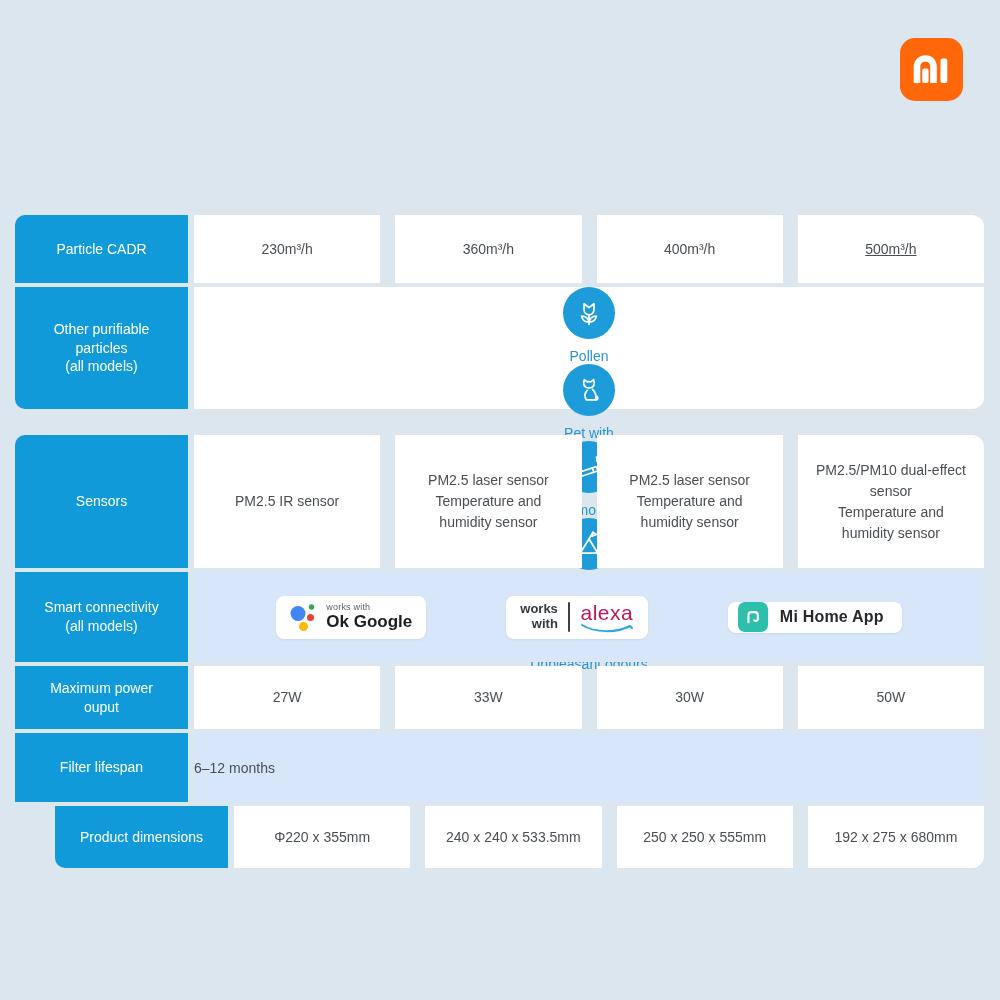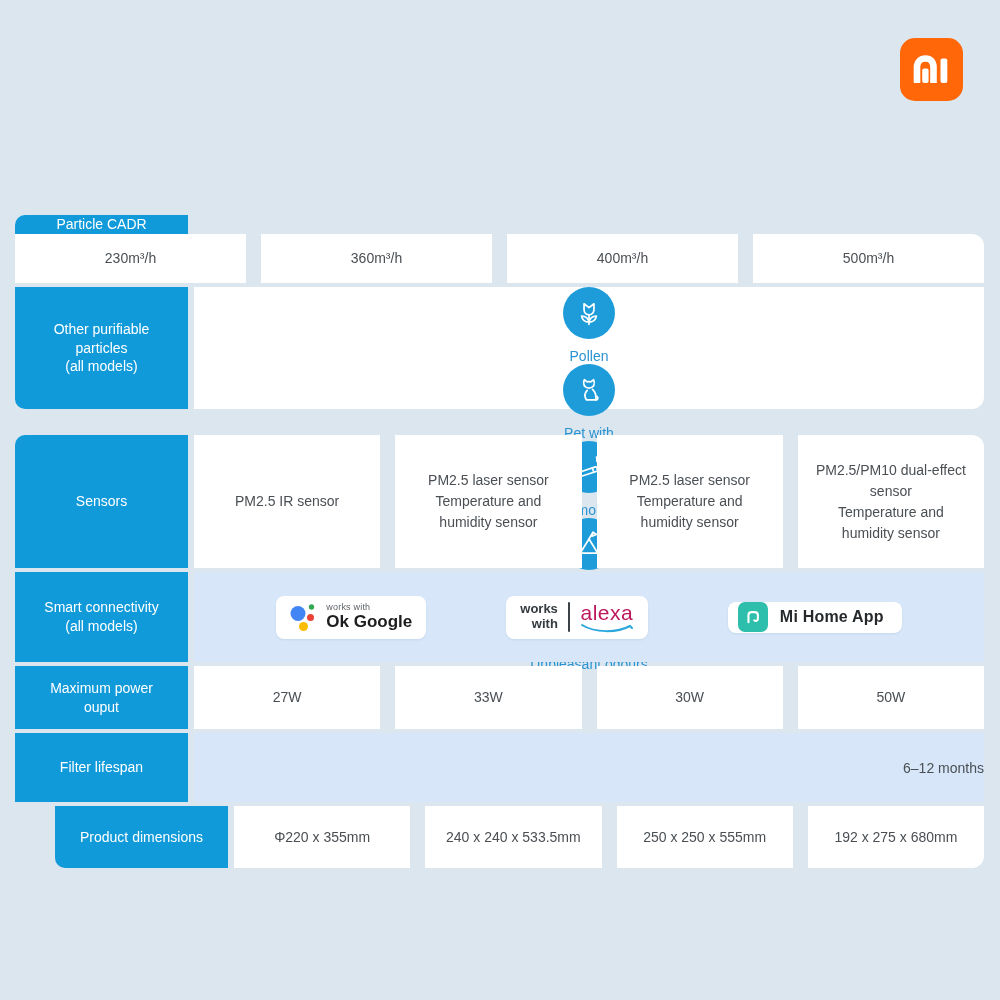--- a/index.html
+++ b/index.html
@@ -26,36 +26,36 @@
   }
   .content{flex:1;display:flex;min-width:0;}
   .vcell{
     flex:1;background:#ffffff;margin-left:15px;
     display:flex;align-items:center;justify-content:center;
     text-align:center;font-size:14px;color:#4a4f54;line-height:1.5;
     white-space:pre-line;padding:0 14px;box-sizing:border-box;
   }
   .vcell:first-child{margin-left:0;}
   .span-cell{
-    flex:1;display:flex;align-items:center;justify-content:flex-end;
+    flex:1;display:flex;align-items:center;justify-content:flex-start;
     text-align:center;font-size:14px;color:#4a4f54;
   }
   .bg-white{background:#ffffff;}
   .bg-blue{background:#d7e7f9;}
   
-  .r-cadr{height:68px;flex-direction:column;}
+  .r-cadr{height:68px;}
   .r-part{height:122px;}
   .r-sens{height:133px;}
   .r-conn{height:90px;}
   .r-pow{height:63px;}
   .r-filt{height:69px;}
   .r-dim{height:62px;padding-left:40px;}
   
   .t1 .row:first-child .hcell{border-top-left-radius:10px;}
-  .t1 .row:first-child .vcell:last-child{border-top-right-radius:12px;}
+  .t1 .row:first-child .vcell:last-child{border-top-right-radius:12px;text-decoration:underline;}
   .t1 .row:last-child .hcell{border-bottom-left-radius:10px;}
   .t1 .row:last-child .span-cell{border-bottom-right-radius:12px;}
   .t2 .row:first-child .hcell{border-top-left-radius:10px;}
   .t2 .row:first-child .vcell:last-child{border-top-right-radius:12px;}
   .t2 .row:last-child .hcell{border-bottom-left-radius:10px;}
   .t2 .row:last-child .vcell:last-child{border-bottom-right-radius:12px;}
   
   .icon-strip{justify-content:space-between;padding:0 72px;flex-direction:column;}
   .p-item{display:flex;flex-direction:column;align-items:center;width:120px;}
   .p-circle{

